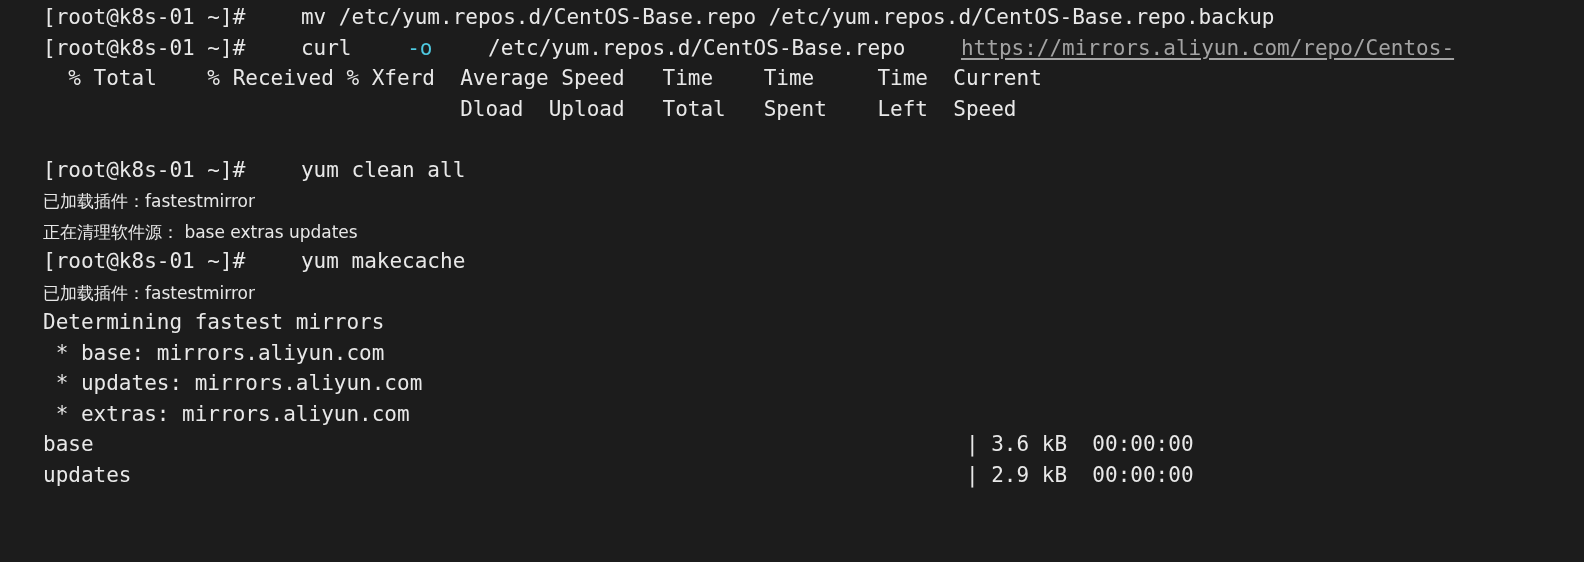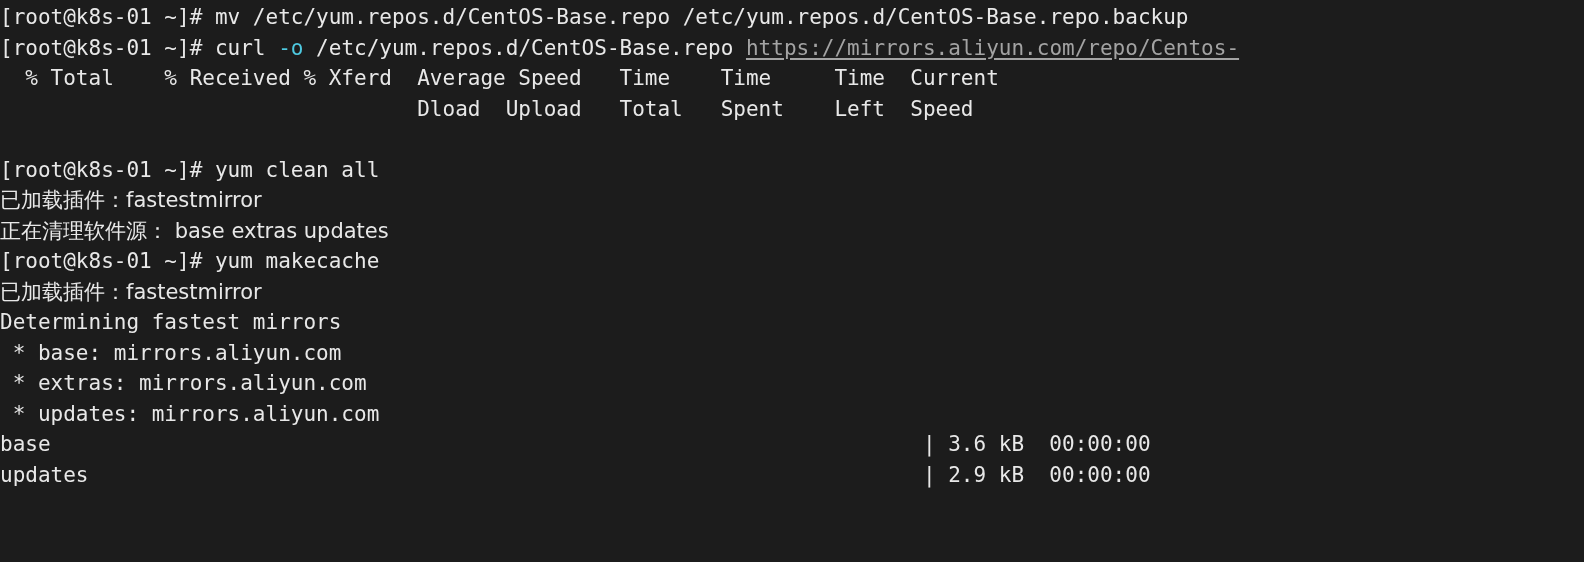--- a/index.html
+++ b/index.html
@@ -23,30 +23,30 @@
   }
   .line {
     height: 30.5px;
     white-space: pre;
     font-family: "DejaVu Sans Mono", "Liberation Mono", monospace;
     font-size: 21px;
     color: #e8e8e8;
     overflow: hidden;
     display: block;
   }
-  .line span { white-space: pre; }
+  .line span { white-space: pre; margin-left: 43px; }
   .flag { color: #4ec9e0; }
   .link {
     color: #a3a3a3;
     text-decoration: underline;
     text-underline-offset: 3px;
   }
   .cjk {
     font-family: "DejaVu Sans", "Liberation Sans", sans-serif;
-    font-size: 21px;
+    font-size: 17px;
   }
   .blank { height: 30.5px; }
 </style>
 </head>
 <body>
 
 <div id="terminal">
 
   <div class="line"><span>[root@k8s-01 ~]# </span><span>mv /etc/yum.repos.d/CentOS-Base.repo /etc/yum.repos.d/CentOS-Base.repo.backup</span></div>
 
@@ -67,22 +67,22 @@
   <div class="line"><span class="cjk">正在清理软件源： base extras updates</span></div>
 
   <div class="line"><span>[root@k8s-01 ~]# </span><span>yum makecache</span></div>
 
   <div class="line"><span class="cjk">已加载插件：fastestmirror</span></div>
 
   <div class="line"><span>Determining fastest mirrors</span></div>
 
   <div class="line"><span> * base: mirrors.aliyun.com</span></div>
 
+  <div class="line"><span> * updates: mirrors.aliyun.com</span></div>
+
   <div class="line"><span> * extras: mirrors.aliyun.com</span></div>
-
-  <div class="line"><span> * updates: mirrors.aliyun.com</span></div>
 
   <div class="line"><span>base                                                                     | 3.6 kB  00:00:00     </span></div>
 
 
   <div class="line"><span>updates                                                                  | 2.9 kB  00:00:00     </span></div>
 
 </div>
 
 </body></html>

